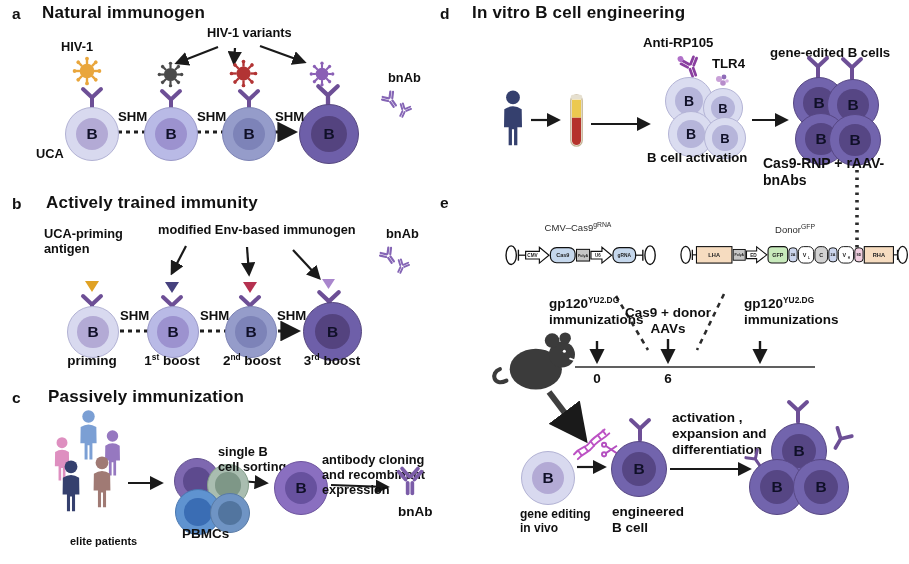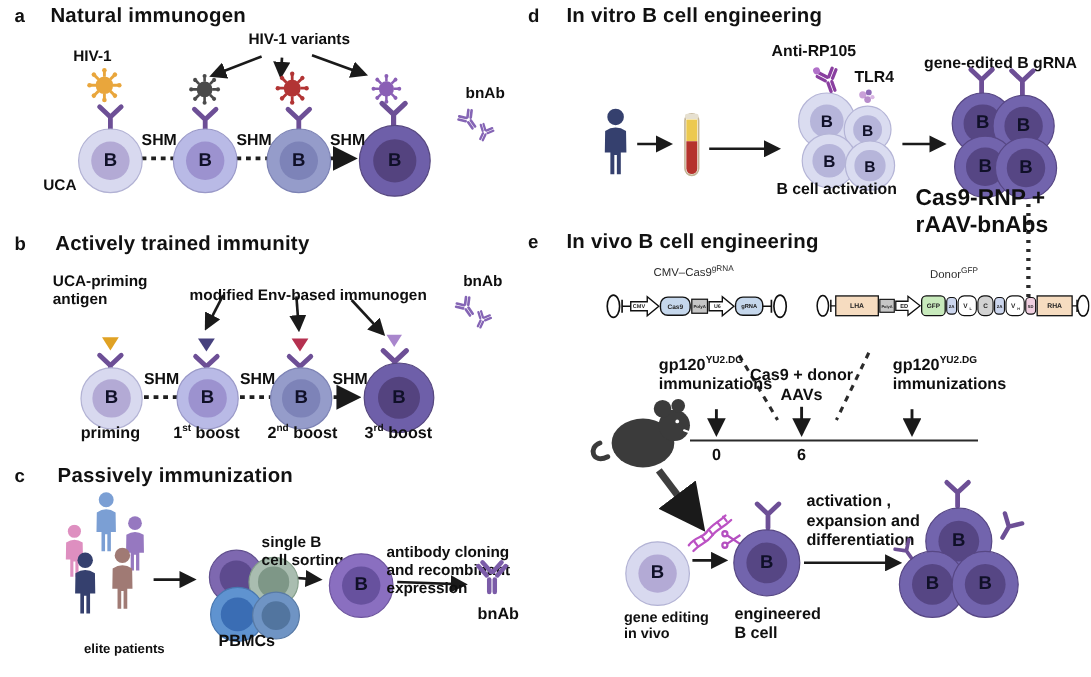--- a/index.html
+++ b/index.html
@@ -187,21 +187,21 @@
       <use href="#igg"></use>
     </svg>
   <svg class="abs" style="left:395px;top:100px;color:#8565b5;transform:rotate(25deg)" width="18" height="21" viewBox="0 0 40 46">
       <use href="#igg"></use>
     </svg>
 
   <div class="p-letter" style="left:12px;top:195px">b</div>
   <div class="p-title" style="left:46px;top:193px">Actively trained immunity</div>
   <div class="lbl" style="left:44px;top:226px">UCA-priming
 antigen</div>
-  <div class="lbl" style="left:158px;top:238px">modified Env-based immunogen</div>
+  <div class="lbl" style="left:158px;top:222px">modified Env-based immunogen</div>
   <div class="lbl" style="left:386px;top:226px">bnAb</div>
   <svg class="abs" style="left:378px;top:244px;color:#8565b5;transform:rotate(-35deg)" width="21" height="24" viewBox="0 0 40 46">
       <use href="#igg"></use>
     </svg>
   <svg class="abs" style="left:393px;top:256px;color:#8565b5;transform:rotate(25deg)" width="18" height="21" viewBox="0 0 40 46">
       <use href="#igg"></use>
     </svg>
 
   <svg class="abs" style="left:84px;top:280px" width="16" height="13" viewBox="0 0 16 13">
       <path d="M1 1 H15 L8 12 Z" fill="#e0a224"></path>
@@ -351,21 +351,21 @@
         <span class="bletter">B</span>
       </div>
     </div>
   <div class="cell" style="left:704px;top:117px;width:40px;height:40px;background:#dadcf0;border:1px solid #b4b4d6;font-size:13px">
       <div class="cell-in" style="background:#b6b5da">
         <span class="bletter">B</span>
       </div>
     </div>
   <div class="lbl" style="left:647px;top:150px;font-size:13.2px">B cell activation</div>
 
-  <div class="lbl" style="left:770px;top:45px;font-size:13.2px">gene-edited B gRNA</div>
+  <div class="lbl" style="left:770px;top:45px;font-size:13.2px">gene-edited B cells</div>
   <svg class="abs" style="left:805px;top:55px" width="26" height="26" viewBox="0 0 26 26">
       <path d="M4 3 L13 11.5 L22 3 M13 11.5 V23" fill="none" stroke="#6d4f96" stroke-width="4" stroke-linecap="round" stroke-linejoin="round"></path>
     </svg>
   <svg class="abs" style="left:839px;top:56px" width="26" height="26" viewBox="0 0 26 26">
       <path d="M4 3 L13 11.5 L22 3 M13 11.5 V23" fill="none" stroke="#6d4f96" stroke-width="4" stroke-linecap="round" stroke-linejoin="round"></path>
     </svg>
   <div class="cell" style="left:793px;top:77px;width:50px;height:50px;background:#7264ad;border:1px solid #574784">
       <div class="cell-in" style="background:#564684">
         <span class="bletter">B</span>
       </div>
@@ -378,24 +378,23 @@
   <div class="cell" style="left:795px;top:113px;width:50px;height:50px;background:#7264ad;border:1px solid #574784">
       <div class="cell-in" style="background:#564684">
         <span class="bletter">B</span>
       </div>
     </div>
   <div class="cell" style="left:829px;top:114px;width:50px;height:50px;background:#7264ad;border:1px solid #574784">
       <div class="cell-in" style="background:#564684">
         <span class="bletter">B</span>
       </div>
     </div>
-  <div class="lbl" style="left:763px;top:155px;font-size:19px">Cas9-RNP + rAAV-bnAbs</div>
+  <div class="lbl" style="left:763px;top:155px;font-size:14px">Cas9-RNP + rAAV-bnAbs</div>
 
   <div class="p-letter" style="left:440px;top:194px">e</div>
-  <div class="p-title" style="left:472px;top:192px">In vivo B cell engineering</div>
 
   <div class="ctitle" style="left:578px;top:222px"><span>CMV–Cas9</span><sup>gRNA</sup></div>
   <svg class="abs" style="left:505px;top:238px" width="154" height="34.4" viewBox="0 0 224 50">
     <ellipse cx="9" cy="25" rx="7.5" ry="13.5" fill="#fff" stroke="#101010" stroke-width="2"></ellipse>
     <line x1="19.5" y1="17" x2="19.5" y2="33" stroke="#101010" stroke-width="2"></line>
     <line x1="19.5" y1="25" x2="30" y2="25" stroke="#101010" stroke-width="1.8"></line>
     <polygon points="30,19.5 50,19.5 50,13.5 64,25 50,36.5 50,30.5 30,30.5" fill="#fff" stroke="#101010" stroke-width="1.7"></polygon>
     <text x="40" y="27.5" font-size="6.8" text-anchor="middle">CMV</text>
     <rect x="66" y="14" width="36" height="22" rx="9" fill="#c5d7ec" stroke="#101010" stroke-width="1.7"></rect>
     <text x="84" y="27.8" font-size="8" text-anchor="middle">Cas9</text>

